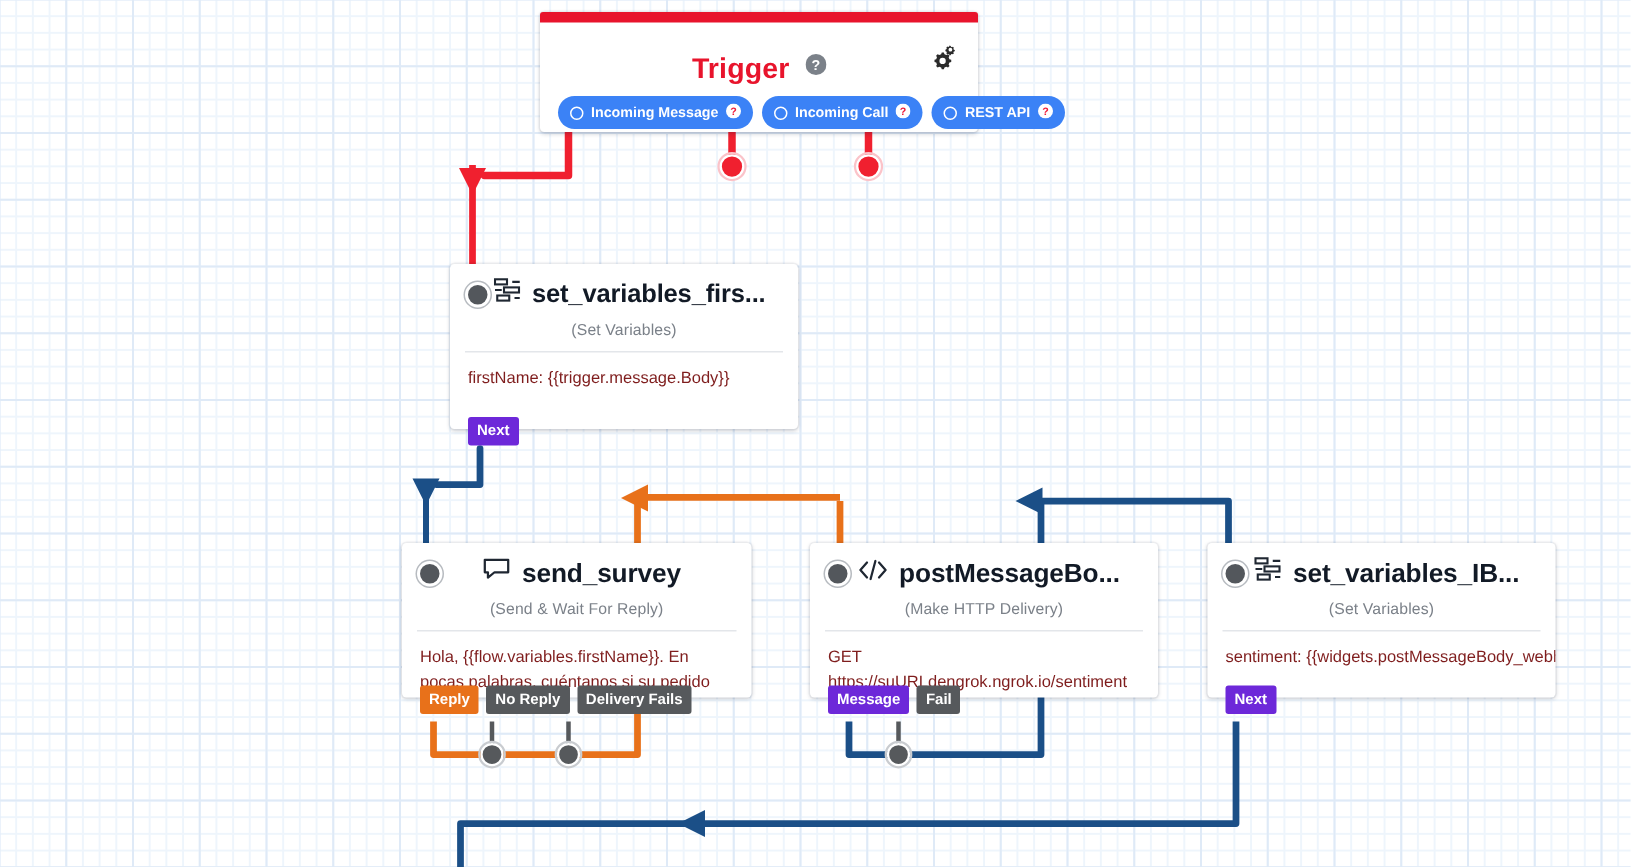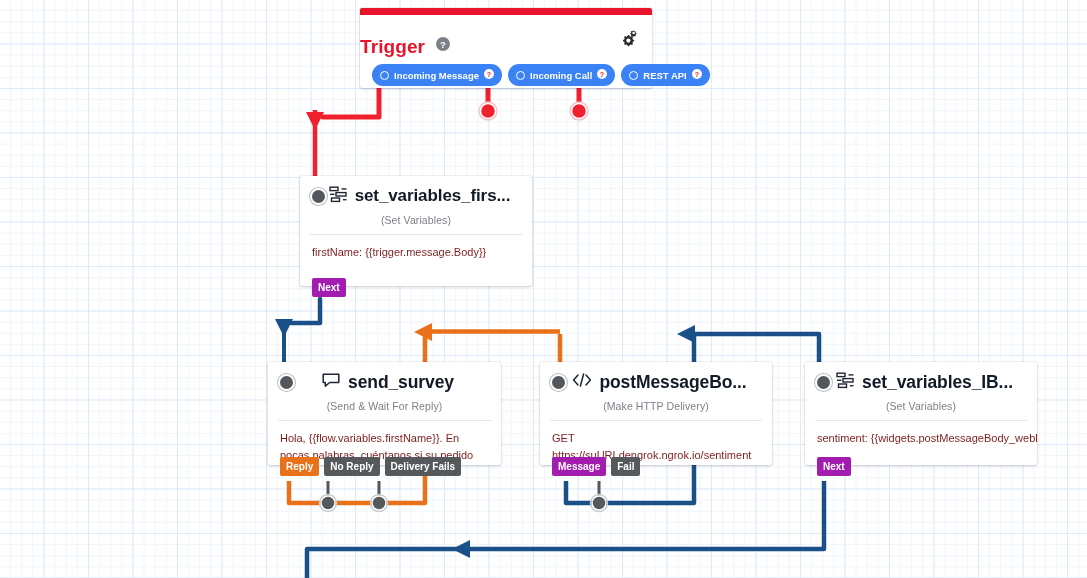--- a/index.html
+++ b/index.html
@@ -122,21 +122,21 @@
   }
   .chip {
     font-size: 10px;
     font-weight: bold;
     color: #ffffff;
     padding: 4px 6px 4px 6px;
     border-radius: 2px;
     line-height: 11px;
     white-space: nowrap;
   }
-  .chip.blue   { background: #a21caf; }
+  .chip.blue   { background: #6d28d9; }
   .chip.orange { background: #e8711a; }
   .chip.gray   { background: #56595c; }
 
   
   #trigger-node {
     left: 360px;
     top: 8px;
     width: 292px;
     height: 80px;
     border-radius: 3px;
@@ -148,21 +148,21 @@
     left: 0; top: 0;
     width: 292px;
     height: 7px;
     background: #e8142c;
     border-radius: 2px 2px 0 0;
   }
   #trigger-title {
     position: absolute;
     left: 0; right: 0;
     top: 26px;
-    text-align: left;
+    text-align: center;
     font-size: 19px;
     font-weight: bold;
     color: #e8142c;
     letter-spacing: 0.1px;
   }
   .help-dot {
     display: inline-block;
     vertical-align: 2px;
     margin-left: 5px;
   }

